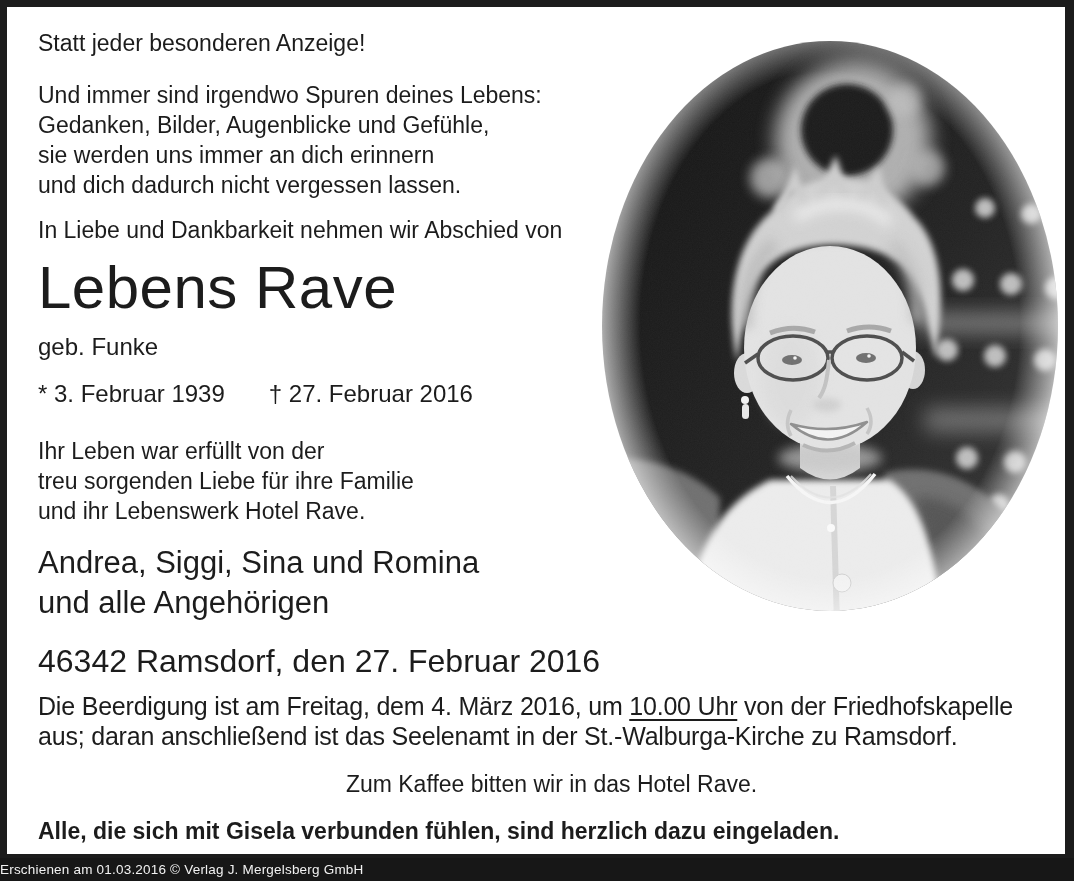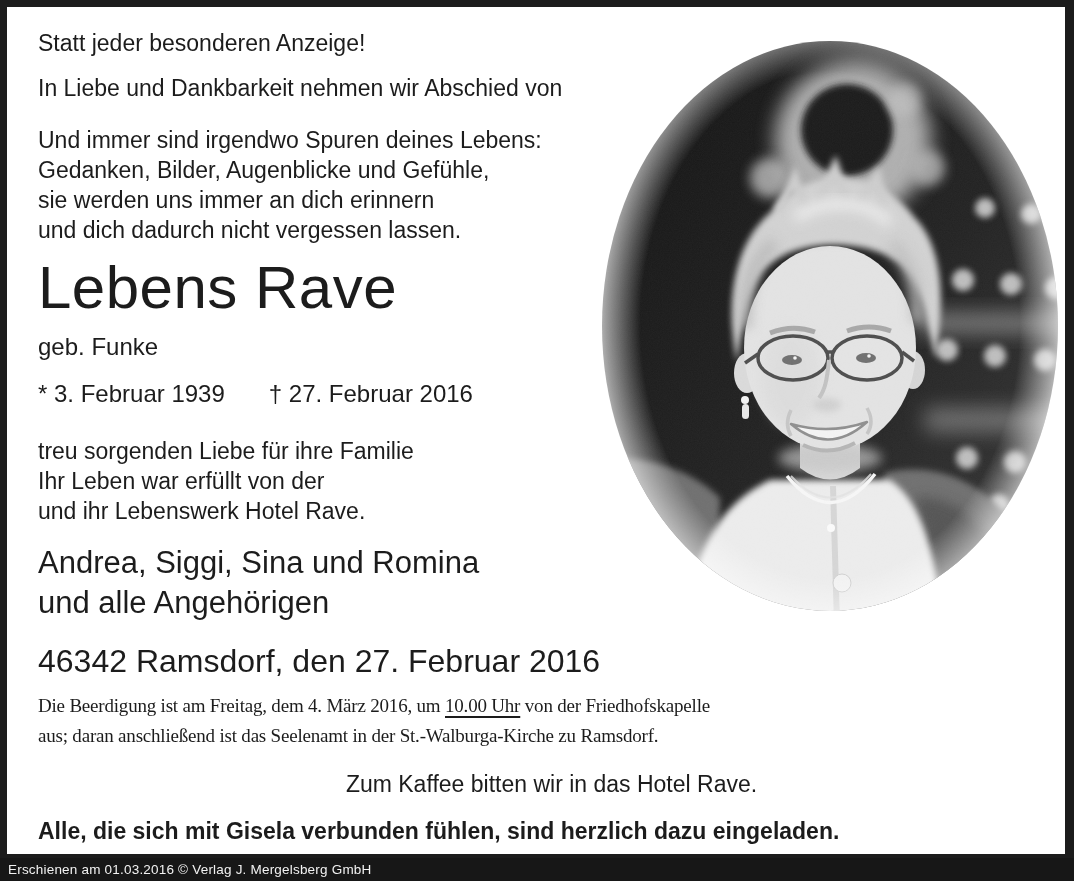--- a/index.html
+++ b/index.html
@@ -56,41 +56,41 @@
   .intro        { margin: 0;            font-size: 23px; line-height: 30px; }
   .poem         { margin: 22px 0 0;     font-size: 23px; line-height: 30px; }
   .farewell     { margin: 15px 0 0;     font-size: 23px; line-height: 30px; }
   .name         { margin: 10px 0 0;     font-size: 60px; line-height: 66px; font-weight: 400; letter-spacing: 0.5px; }
   .maiden       { margin: 10px 0 16px;     font-size: 24px; line-height: 31px; }
   .dates        { margin: 9px 0 0;      font-size: 24px; line-height: 31px; }
   .dates-spacer { display: inline-block; width: 44px; }
   .tribute      { margin: 27px 0 0;     font-size: 23px; line-height: 30px; }
   .mourners     { margin: 17px 0 0;     font-size: 31px; line-height: 40px; }
   .place-date   { margin: 23px 0 0;     font-size: 32px; line-height: 31px; }
-  .funeral      { margin: 14px 0 0;     font-size: 19px; line-height: 30px; letter-spacing: -0.2px; font-family: Liberation Serif, serif; }
+  .funeral      { margin: 14px 0 0;     font-size: 25px; line-height: 30px; letter-spacing: -0.2px; }
   .funeral .fline { white-space: nowrap; }
   .funeral .time-underline {
     text-decoration: underline;
     text-decoration-thickness: 2px;
     text-underline-offset: 4px;
   }
   .coffee       { margin: 18px 0 0;     font-size: 23px; line-height: 30px; text-align: center; }
   .invitation   { margin: 17px 0 0;     font-size: 23px; line-height: 30px; font-weight: bold; }
 
   
   .footer-bar {
     position: absolute;
     left: 0; bottom: 0;
     width: 1074px;
     height: 23px;
     background: #171717;
     color: #f2f2f2;
     font-size: 13.5px;
     line-height: 23px;
-    padding-left: 8px;
+    padding-left: 0;
     box-sizing: border-box;
     letter-spacing: 0.2px;
   }
 </style>
 </head>
 <body>
 
 <div class="notice-frame">
   <div class="content">
 
@@ -205,40 +205,40 @@
 
           <rect width="470" height="630" filter="url(#grainF)" opacity="0.10"></rect>
         </g>
 
         <rect width="470" height="630" fill="url(#vig)"></rect>
       </svg>
     </div>
 
     <div class="txt intro">Statt jeder besonderen Anzeige!</div>
 
-    <div class="txt farewell">In Liebe und Dankbarkeit nehmen wir Abschied von</div>
-
     <div class="txt poem">
       <div>Und immer sind irgendwo Spuren deines Lebens:</div>
       <div>Gedanken, Bilder, Augenblicke und Gefühle,</div>
       <div>sie werden uns immer an dich erinnern</div>
       <div>und dich dadurch nicht vergessen lassen.</div>
     </div>
 
+    <div class="txt farewell">In Liebe und Dankbarkeit nehmen wir Abschied von</div>
+
     <h1 class="txt name">Lebens Rave</h1>
 
     <div class="txt maiden">geb. Funke</div>
 
     <div class="txt dates">
       <span>* 3. Februar 1939</span><span class="dates-spacer"></span><span>† 27. Februar 2016</span>
     </div>
 
     <div class="txt tribute">
+      <div>Ihr Leben war erfüllt von der</div>
       <div>treu sorgenden Liebe für ihre Familie</div>
-      <div>Ihr Leben war erfüllt von der</div>
       <div>und ihr Lebenswerk Hotel Rave.</div>
     </div>
 
     <div class="txt mourners">
       <div>Andrea, Siggi, Sina und Romina</div>
       <div>und alle Angehörigen</div>
     </div>
 
     <div class="txt place-date">46342 Ramsdorf, den 27. Februar 2016</div>
 

